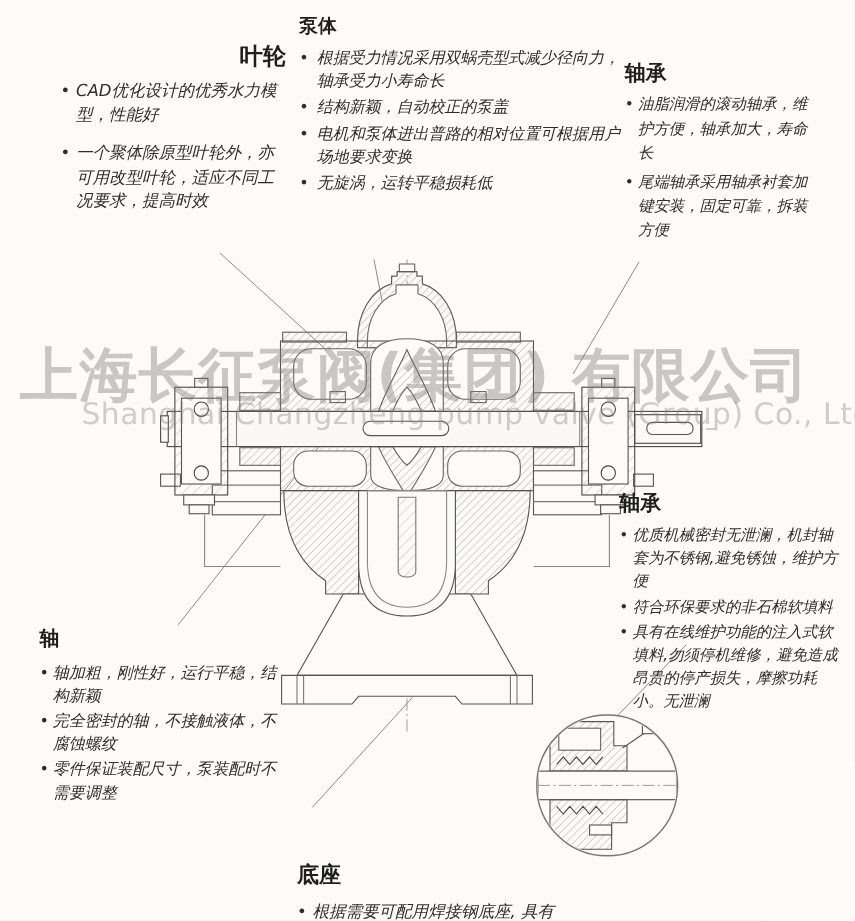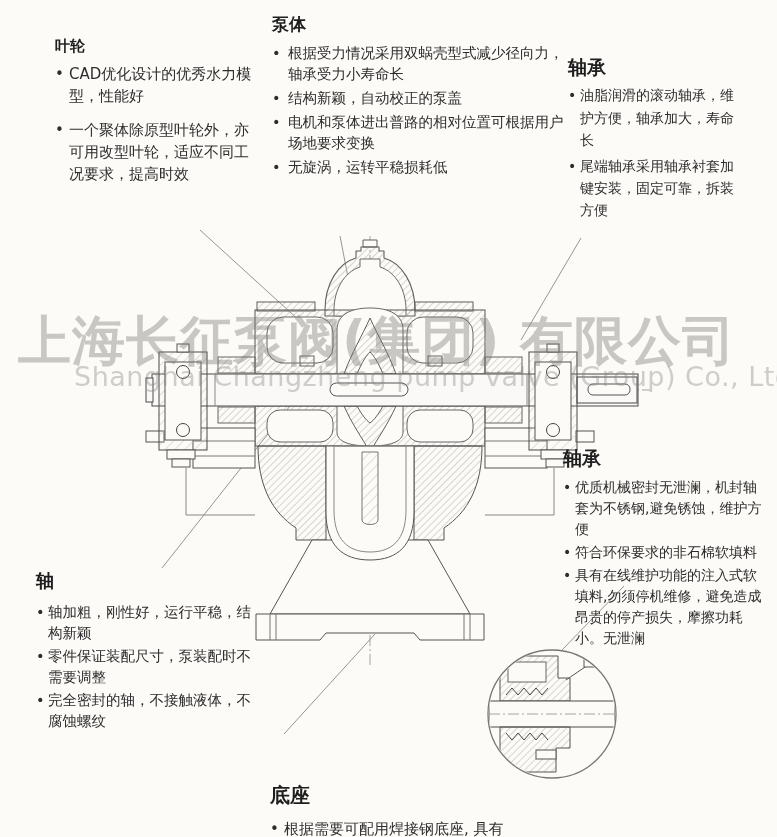--- a/index.html
+++ b/index.html
@@ -1,25 +1,25 @@
 <!DOCTYPE html>
 <html><head>
 <meta charset="utf-8">
 <style>
   html,body{margin:0;padding:0;}
   body{background:#e9e9e9;font-family:"DejaVu Sans","Liberation Sans",sans-serif;}
   #stage{position:relative;width:777px;height:837px;background:#fcfbf8;overflow:hidden;}
   .sec{position:absolute;color:#2d2d2d;}
   .sec h3{margin:0 0 6px 0;padding:0;color:#1e1e1e;font-weight:700;}
-  .sec ul{margin:0;padding:0;list-style:none;}
+  .sec ul{margin:0;padding:0;list-style:none;font-style:italic;}
   .sec li{position:relative;padding-left:14px;margin:0 0 3px 0;}
   .sec li::before{content:"•";position:absolute;left:0;top:0;color:#2d2d2d;}
   
   #sec-impeller{left:55px;top:36px;width:205px;font-size:15px;line-height:1.45;}
-  #sec-impeller h3{font-size:15px;}
+  #sec-impeller h3{font-size:21px;text-align:right;}
   #sec-impeller li{margin-bottom:13px;}
   #sec-pumpbody{left:272px;top:12px;width:305px;font-size:14.5px;line-height:1.45;}
   #sec-pumpbody h3{font-size:17px;}
   #sec-pumpbody li{padding-left:16px;}
   #sec-bearingtop{left:568px;top:52px;width:176px;font-size:14px;line-height:1.6;}
   #sec-bearingtop h3{font-size:19px;margin-bottom:2px;}
   #sec-bearingtop li{padding-left:12px;}
   #sec-bearingseal{left:563px;top:444px;width:200px;font-size:14px;line-height:1.5;}
   #sec-bearingseal h3{font-size:19px;margin-bottom:4px;}
   #sec-bearingseal li{padding-left:12px;margin-bottom:2px;}
@@ -215,22 +215,22 @@
         <li><span>优质机械密封无泄澜，机封轴套为不锈钢,避免锈蚀，维护方便</span></li>
         <li><span>符合环保要求的非石棉软填料</span></li>
         <li><span>具有在线维护功能的注入式软填料,勿须停机维修，避免造成昂贵的停产损失，摩擦功耗小。无泄澜</span></li>
       </ul>
     </div>
 
     <div class="sec" id="sec-shaft">
       <h3>轴</h3>
       <ul>
         <li><span>轴加粗，刚性好，运行平稳，结构新颖</span></li>
+        <li><span>完全密封的轴，不接触液体，不腐蚀螺纹</span></li>
         <li><span>零件保证装配尺寸，泵装配时不需要调整</span></li>
-        <li><span>完全密封的轴，不接触液体，不腐蚀螺纹</span></li>
       </ul>
     </div>
 
     <div class="sec" id="sec-base">
       <h3>底座</h3>
       <ul>
         <li><span>根据需要可配用焊接钢底座, 具有耐冲击，韧性好的特点，轻便耐用耐冲</span></li>
       </ul>
     </div>
 

